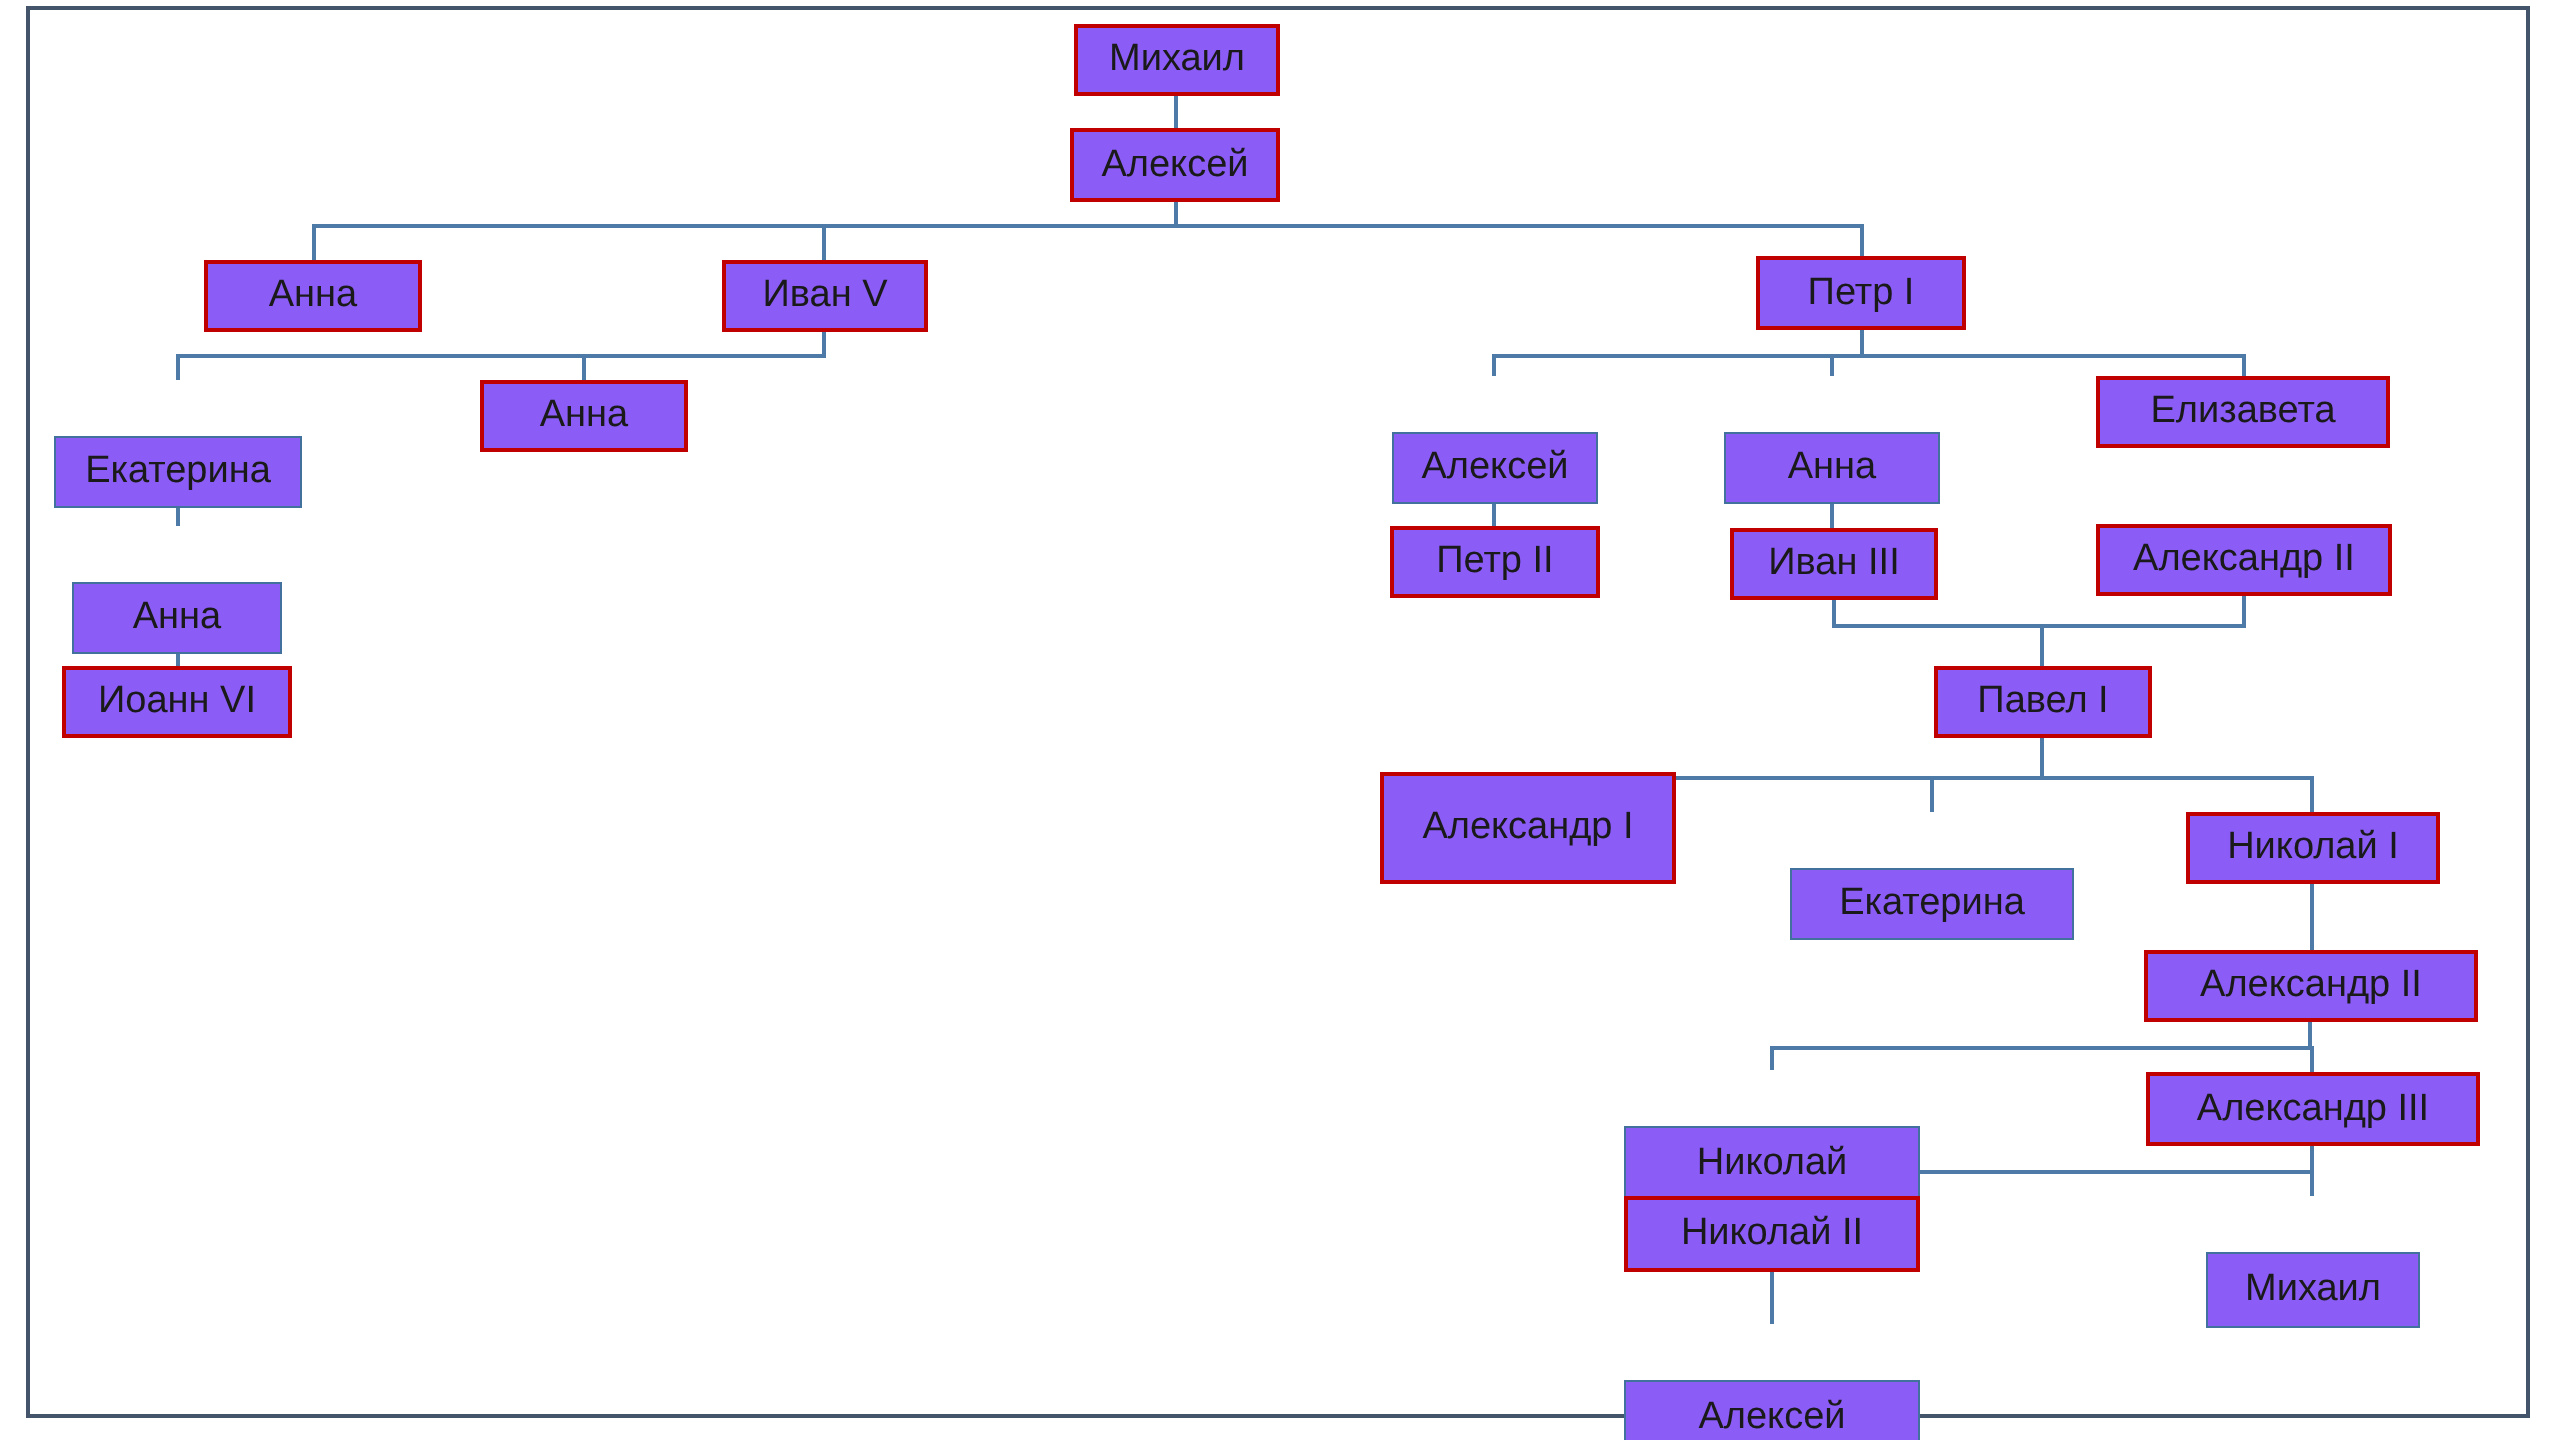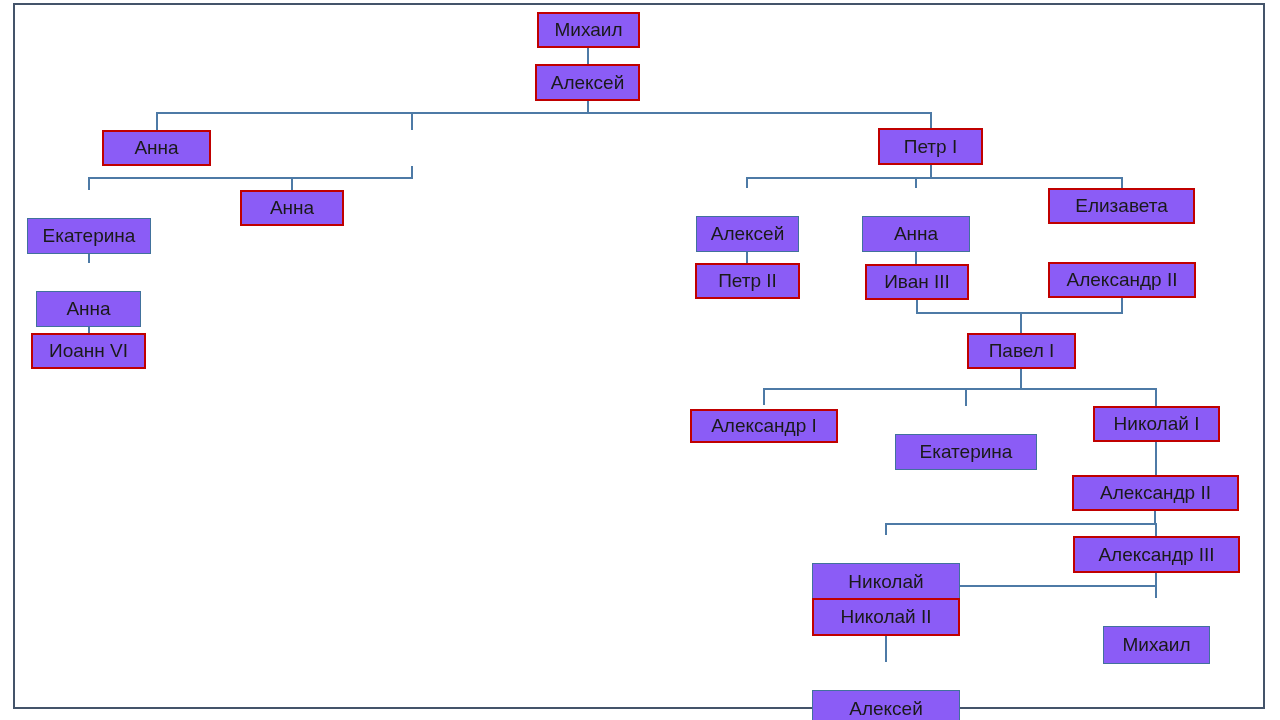--- a/index.html
+++ b/index.html
@@ -37,33 +37,34 @@
 </style>
 </head>
 <body>
 
 <div class="stage">
   <div class="frame"></div>
 
   <div class="node ruler" style="left:537px;top:12px;width:103px;height:36px">Михаил</div>
   <div class="node ruler" style="left:535px;top:64px;width:105px;height:37px">Алексей</div>
   <div class="node ruler" style="left:102px;top:130px;width:109px;height:36px">Анна</div>
+  <div class="node ruler" style="left:361px;top:130px;width:103px;height:36px">Иван V</div>
   <div class="node ruler" style="left:878px;top:128px;width:105px;height:37px">Петр I</div>
   <div class="node nonruler" style="left:27px;top:190px;width:124px;height:36px">Екатерина</div>
   <div class="node ruler" style="left:240px;top:190px;width:104px;height:36px">Анна</div>
   <div class="node nonruler" style="left:696px;top:188px;width:103px;height:36px">Алексей</div>
   <div class="node nonruler" style="left:862px;top:188px;width:108px;height:36px">Анна</div>
   <div class="node ruler" style="left:1048px;top:188px;width:147px;height:36px">Елизавета</div>
   <div class="node nonruler" style="left:36px;top:263px;width:105px;height:36px">Анна</div>
   <div class="node ruler" style="left:695px;top:263px;width:105px;height:36px">Петр II</div>
   <div class="node ruler" style="left:865px;top:264px;width:104px;height:36px">Иван III</div>
   <div class="node ruler" style="left:1048px;top:262px;width:148px;height:36px">Александр II</div>
   <div class="node ruler" style="left:31px;top:333px;width:115px;height:36px">Иоанн VI</div>
   <div class="node ruler" style="left:967px;top:333px;width:109px;height:36px">Павел I</div>
-  <div class="node ruler" style="left:690px;top:409px;width:148px;height:34px">Александр I</div>
+  <div class="node ruler" style="left:690px;top:386px;width:148px;height:56px">Александр I</div>
   <div class="node nonruler" style="left:895px;top:406px;width:142px;height:36px">Екатерина</div>
   <div class="node ruler" style="left:1093px;top:406px;width:127px;height:36px">Николай I</div>
   <div class="node ruler" style="left:1072px;top:475px;width:167px;height:36px">Александр II</div>
   <div class="node nonruler" style="left:812px;top:535px;width:148px;height:37px">Николай</div>
   <div class="node ruler" style="left:1073px;top:536px;width:167px;height:37px">Александр III</div>
   <div class="node ruler" style="left:812px;top:598px;width:148px;height:38px">Николай II</div>
   <div class="node nonruler" style="left:1103px;top:598px;width:107px;height:38px">Михаил</div>
   <div class="node nonruler" style="left:812px;top:662px;width:148px;height:37px">Алексей</div>
 
 

